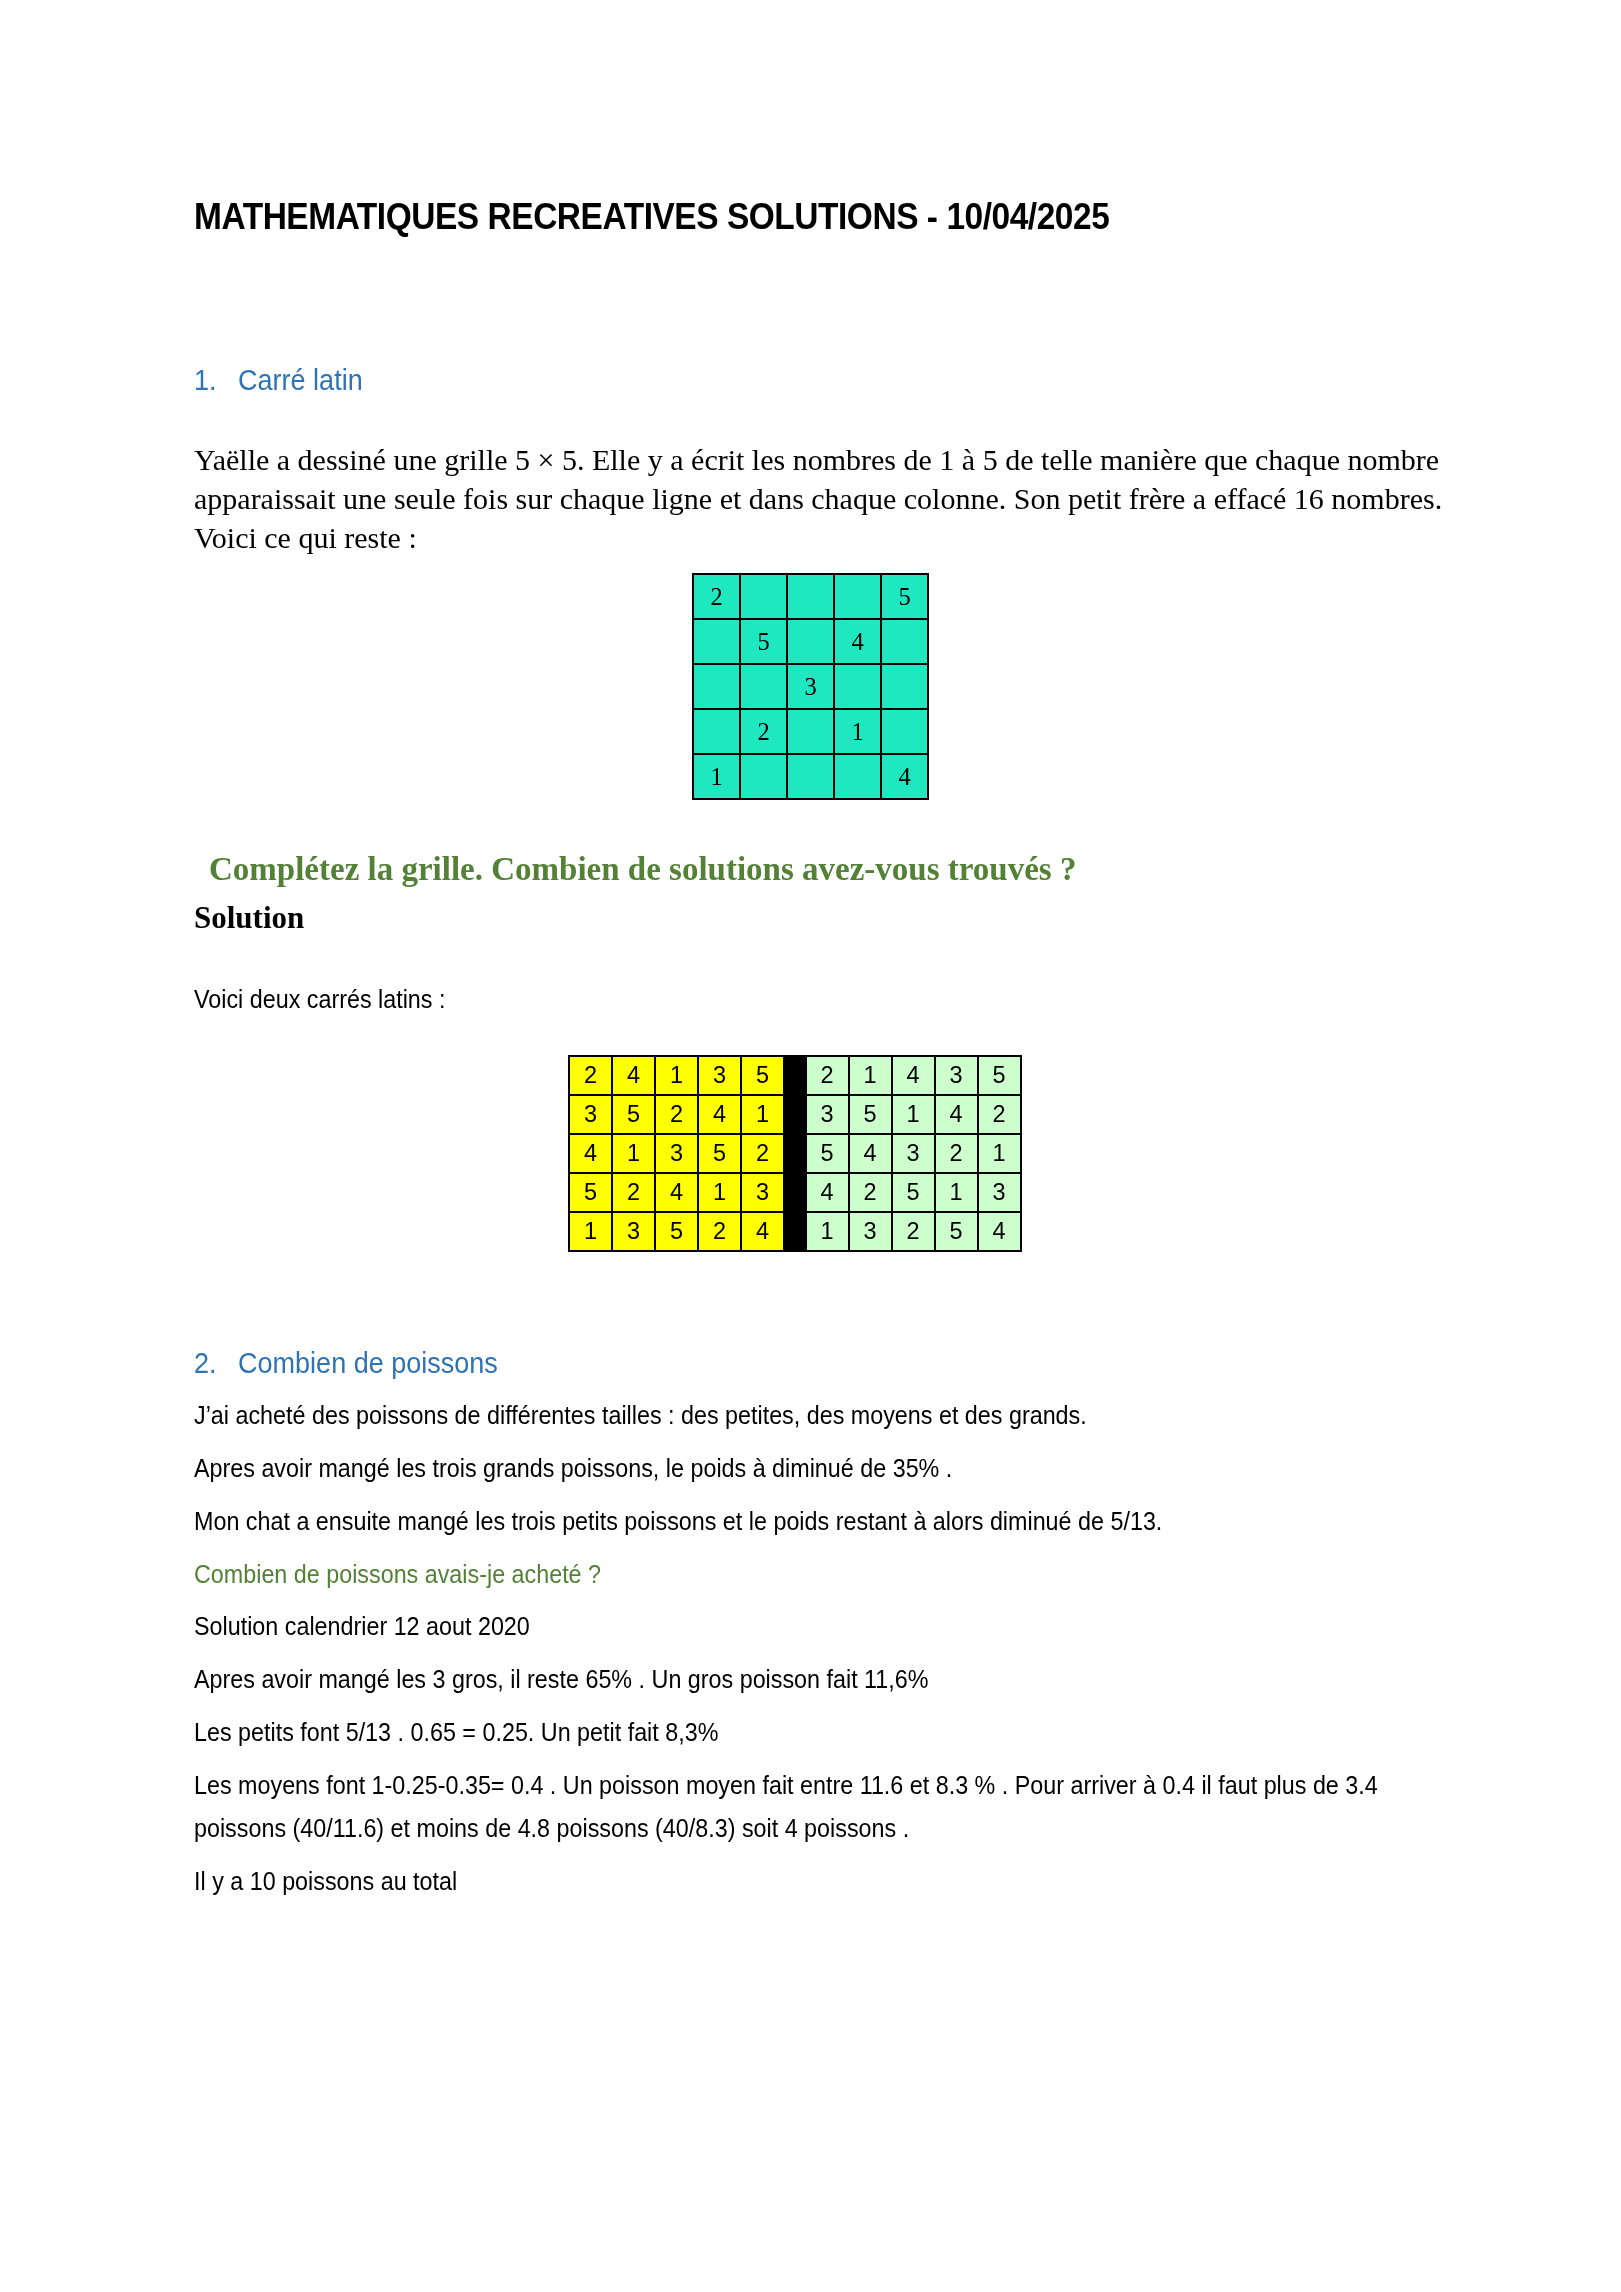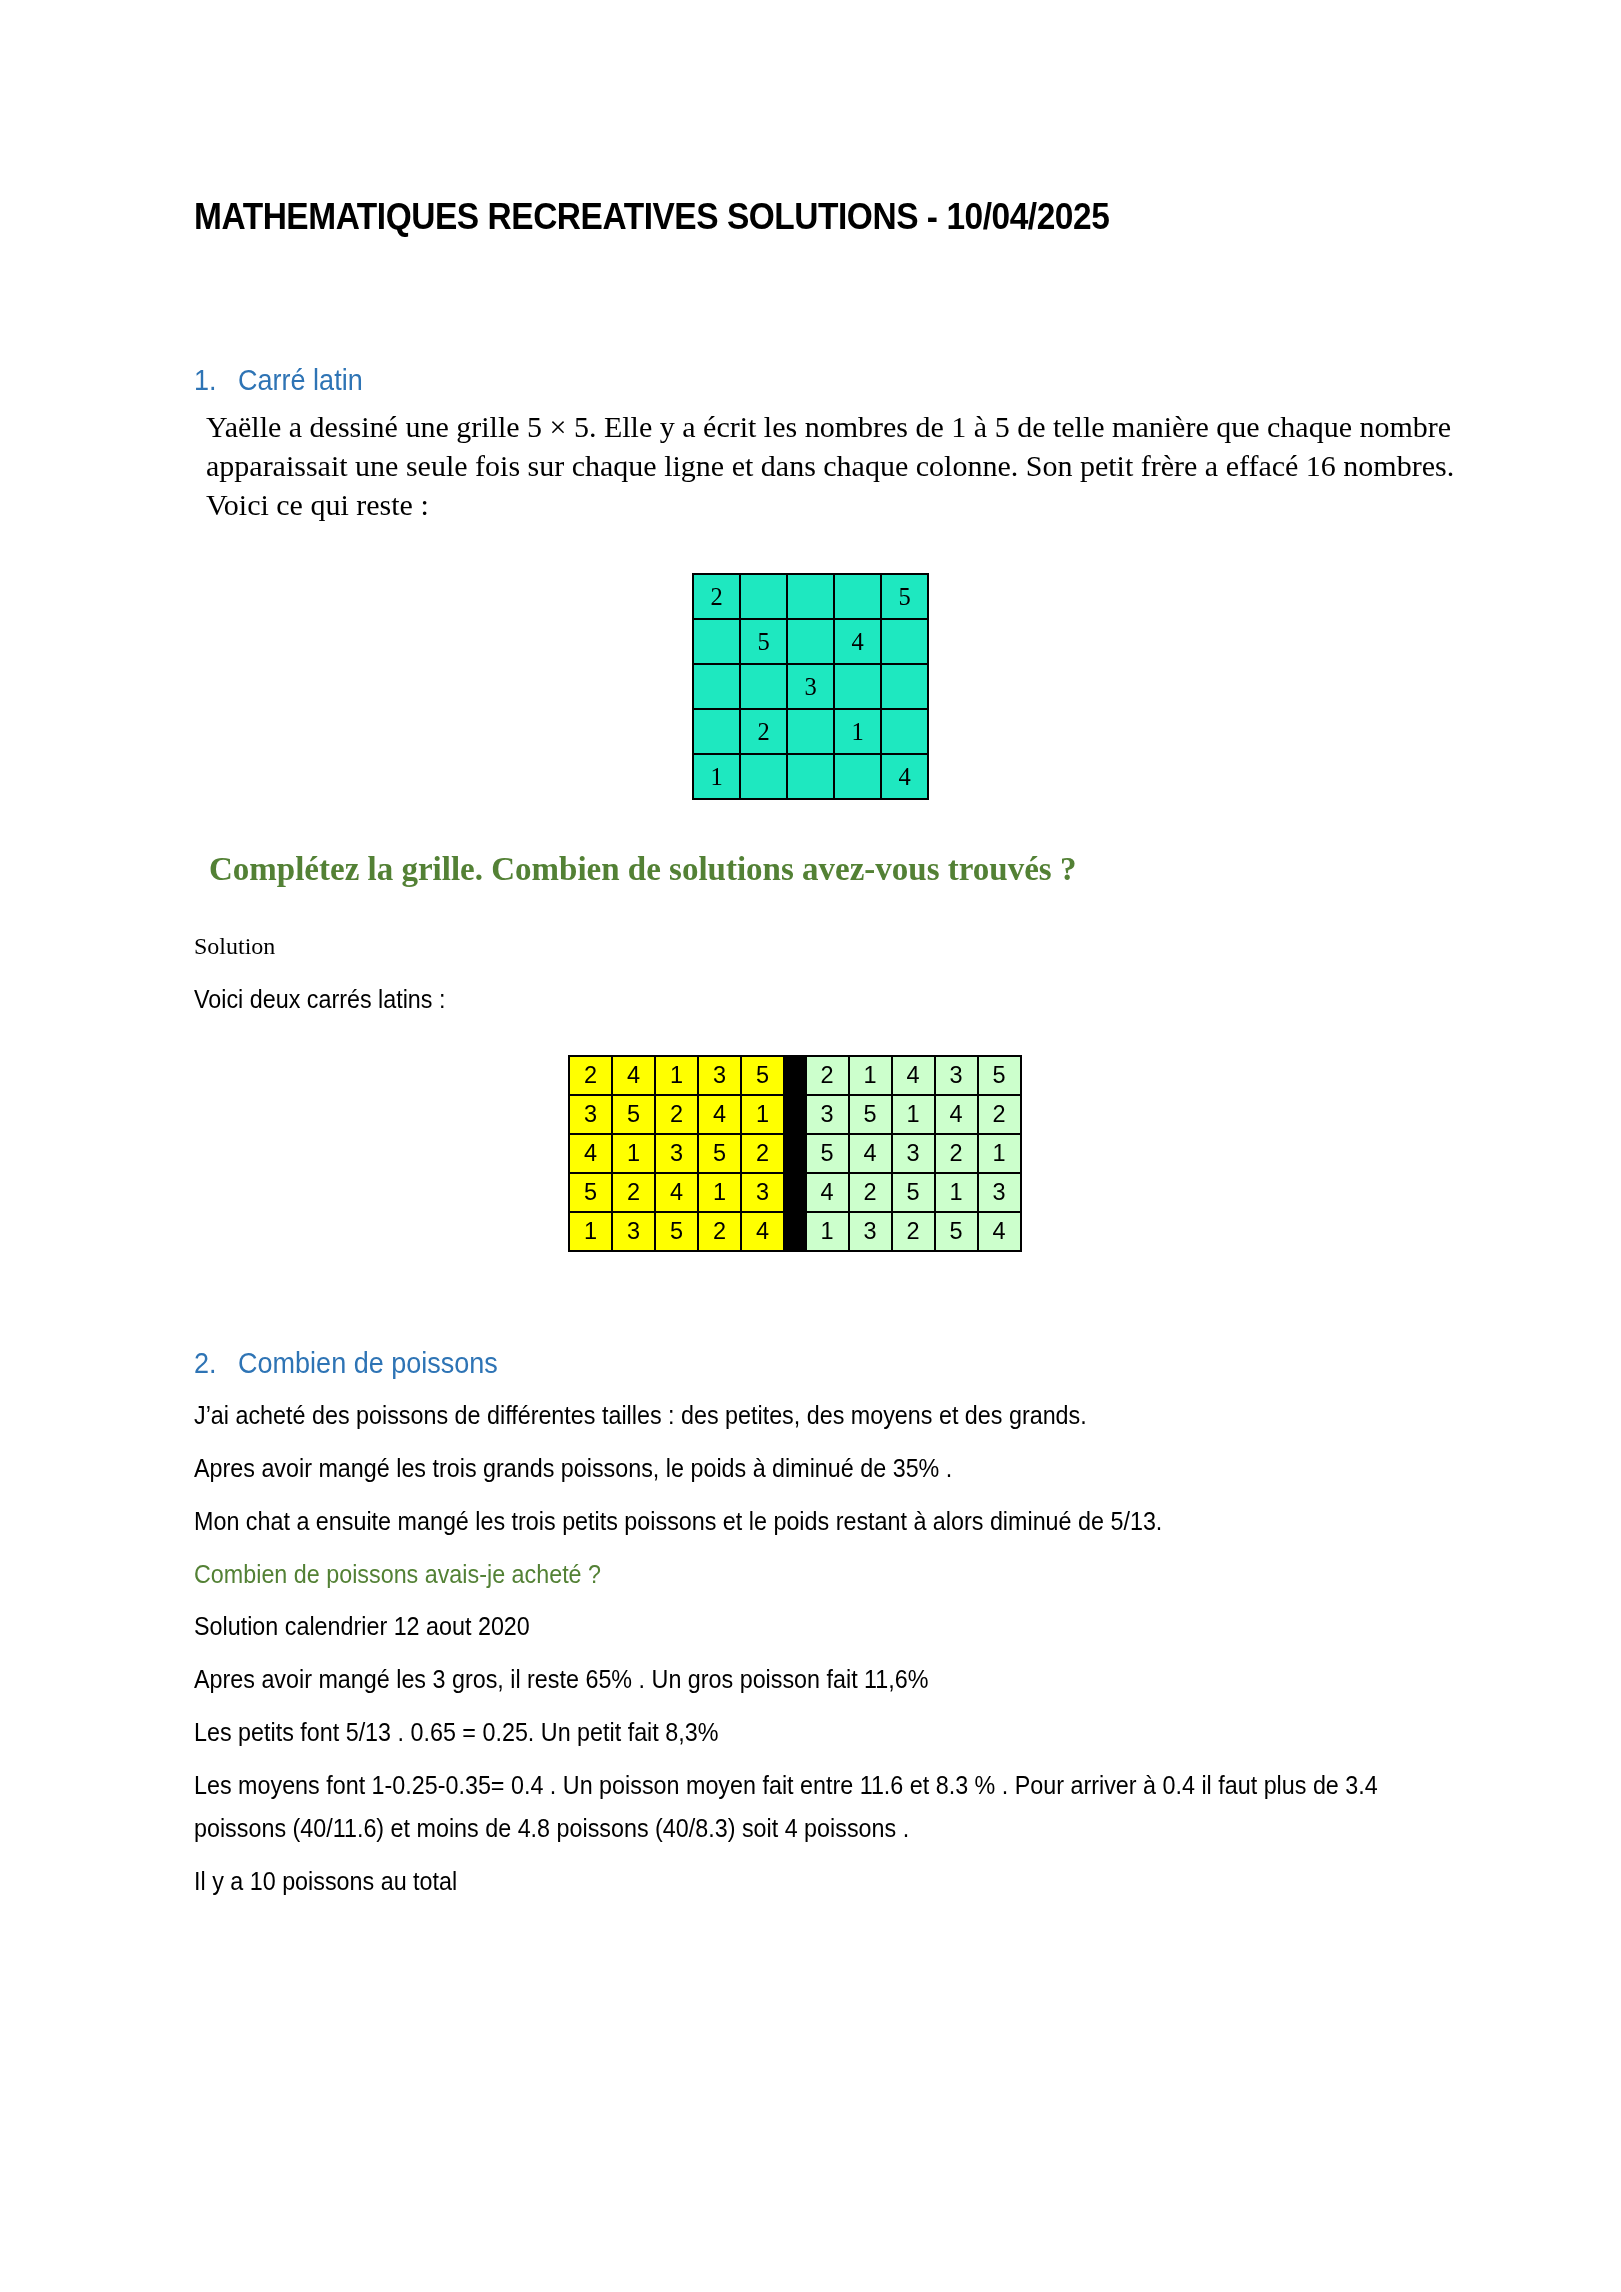--- a/index.html
+++ b/index.html
@@ -20,22 +20,22 @@
   .serif-para {
     position: absolute; left: 194px; width: 1255px;
     font-family: "Liberation Serif", serif; font-size: 30px; line-height: 39px;
   }
   .green-q {
     position: absolute; left: 209px; top: 851px;
     font-family: "Liberation Serif", serif; font-weight: bold; font-size: 33px; color: #538135;
     white-space: nowrap;
   }
   .sol-head {
-    position: absolute; left: 194px; top: 933px;
-    font-family: "Liberation Serif", serif; font-weight: normal; font-size: 24px;
+    position: absolute; left: 194px; top: 900px;
+    font-family: "Liberation Serif", serif; font-weight: bold; font-size: 31px;
   }
   .line {
     position: absolute; left: 194px;
     font-family: "Liberation Sans", sans-serif; font-size: 26.5px; line-height: 43px;
     transform: scaleX(0.88); transform-origin: left top; white-space: nowrap;
   }
   .line.green { color: #538135; }
   .line.wrap { white-space: normal; width: 1451px; }
 
   
@@ -63,21 +63,21 @@
 <body>
 
 <div class="page">
 
   <div class="title">MATHEMATIQUES RECREATIVES SOLUTIONS - 10/04/2025</div>
 
   <div class="h1" style="top:363px;">
     <span class="num">1.</span><span>Carré latin</span>
   </div>
 
-  <div class="serif-para" style="top:407px;margin-left:12px;">Yaëlle a dessiné une grille 5 × 5. Elle y a écrit les nombres de 1 à 5 de telle manière que chaque nombre apparaissait une seule fois sur chaque ligne et dans chaque colonne. Son petit frère a effacé 16 nombres. Voici ce qui reste :</div>
+  <div class="serif-para" style="top:440px;">Yaëlle a dessiné une grille 5 × 5. Elle y a écrit les nombres de 1 à 5 de telle manière que chaque nombre apparaissait une seule fois sur chaque ligne et dans chaque colonne. Son petit frère a effacé 16 nombres. Voici ce qui reste :</div>
 
   <table class="puzzle">
     <tbody>
       <tr>
         <td>2</td>
         <td></td>
         <td></td>
         <td></td>
         <td>5</td>
       </tr>

